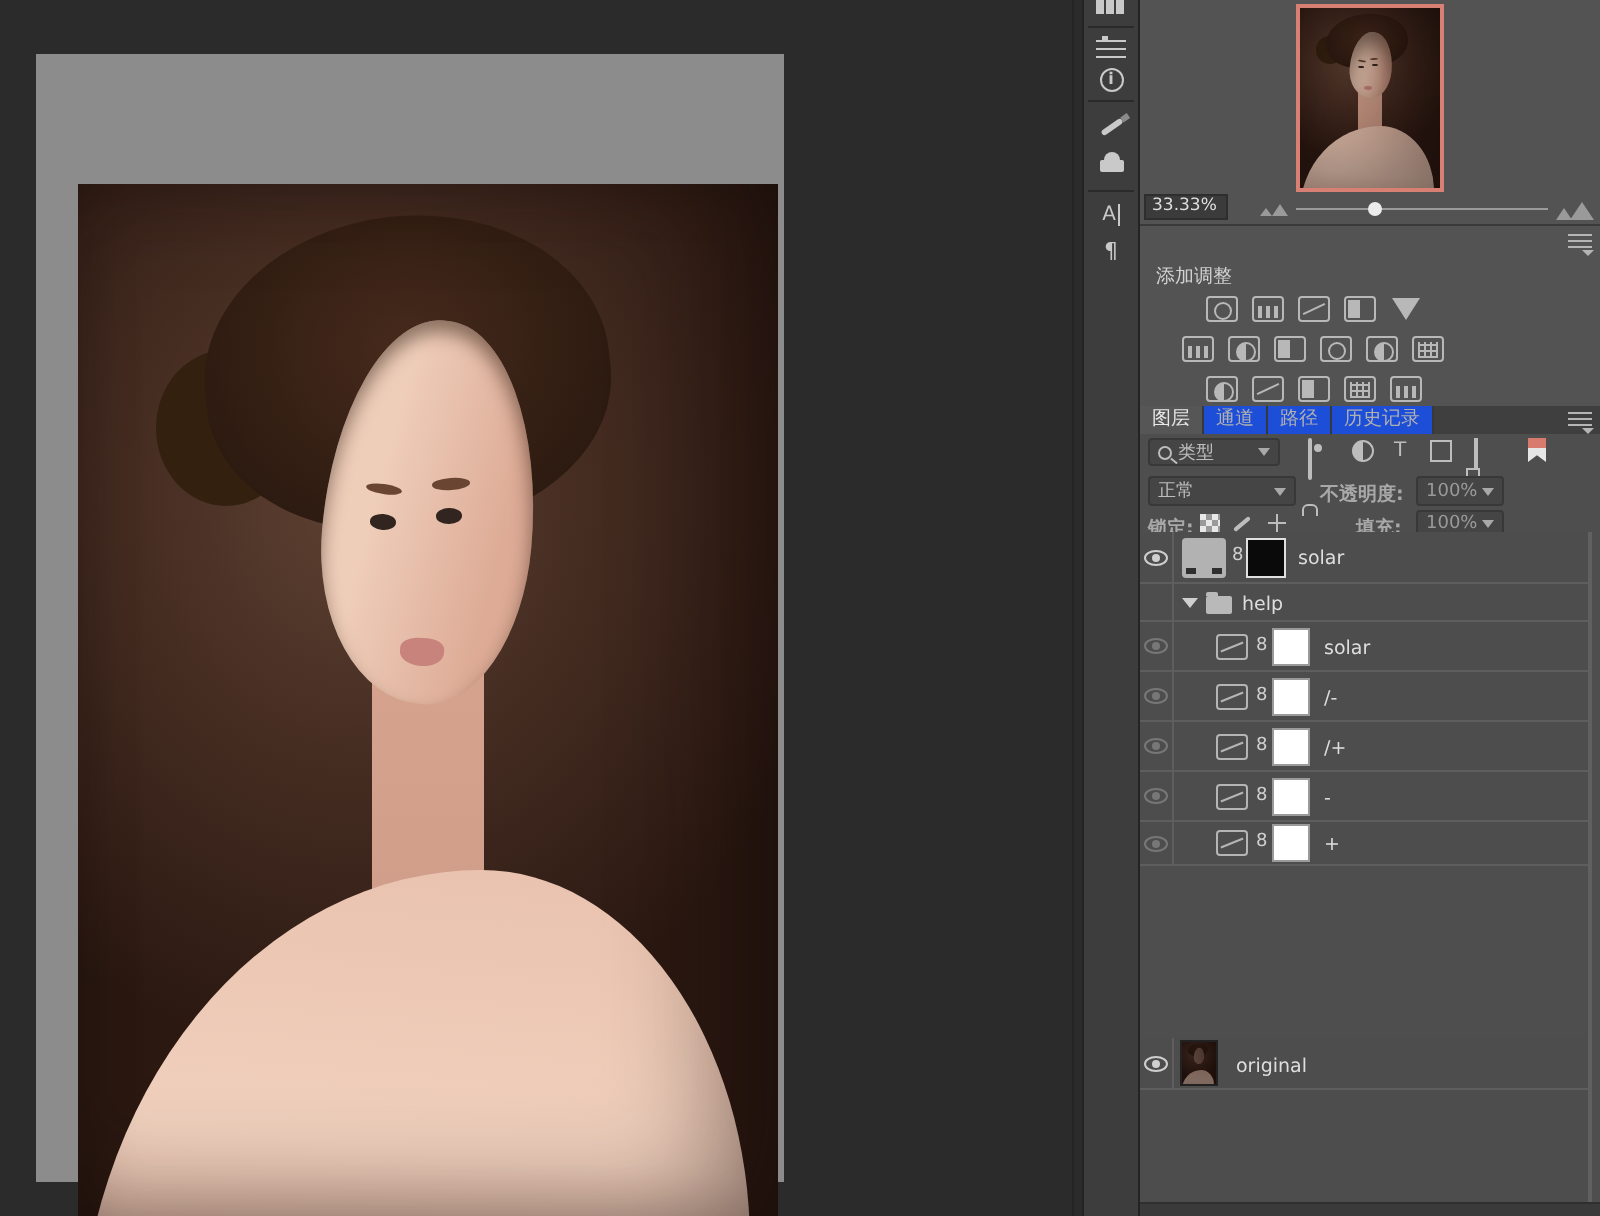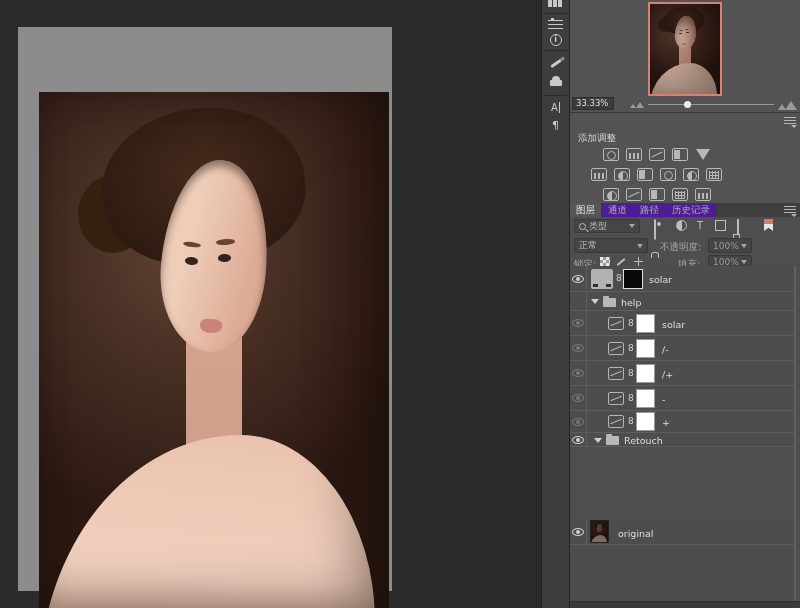--- a/index.html
+++ b/index.html
@@ -81,21 +81,21 @@
   .mtn.small2 { border-left-width:3px; border-right-width:3px; border-bottom-width:4px; }
   .mtn.big { border-left-width:6px; border-right-width:6px; border-bottom-width:9px; }
   #nav-track { position:absolute; left:78px; top:8px; width:126px; height:1px; background:#9a9a9a; }
   #nav-dot { position:absolute; left:114px; top:5px; width:7px; height:7px; border-radius:50%; background:#ececec; }
   .hdiv { position:absolute; left:0; width:230px; height:1px; background:#3a3a3a; }
 
   
   #adjustments { position:absolute; left:0; top:113px; width:230px; height:90px; background:#535353; }
   .tabbar { position:absolute; left:0; top:0; width:230px; height:14px; background:#3f3f3f; display:flex; }
   .tab { height:14px; font-size:9.5px; line-height:14px; text-align:center;
-    color:#b0b0b0; background:#4c1d95; border-right:1px solid #383838; padding:0 6px; }
+    color:#b0b0b0; background:#1d4ed8; border-right:1px solid #383838; padding:0 6px; }
   .tab.active { background:#565656; color:#e8e8e8; }
   .panel-menu { position:absolute; right:4px; top:4px; width:12px; height:7px;
     background:repeating-linear-gradient(0deg,#b5b5b5 0 1px,transparent 1px 3px); }
   .panel-menu::after { content:""; position:absolute; right:-1px; top:8px; border-left:3px solid transparent;
     border-right:3px solid transparent; border-top:3px solid #b5b5b5; }
   #adj-add-label { position:absolute; left:8px; top:19px; font-size:9.5px; color:#d2d2d2; }
   .adj { position:absolute; width:16px; height:13px; border:1px solid #b8b8b8; border-radius:2px; }
   .adj::after { content:""; position:absolute; }
   .adj.v-sun::after { left:3px; top:2px; width:7px; height:7px; border-radius:50%; border:1px solid #b8b8b8; }
   .adj.v-bars::after { left:2px; top:4px; width:10px; height:6px;
@@ -109,21 +109,21 @@
                repeating-linear-gradient(90deg,#b8b8b8 0 1px,transparent 1px 3px); }
   .adj.v-tri { border:none; width:0; height:0; border-left:7px solid transparent;
     border-right:7px solid transparent; border-top:11px solid #b8b8b8; border-radius:0; }
 
   
   #layers-panel { position:absolute; left:0; top:203px; width:230px; height:405px; background:#4e4e4e; }
   .selbox { position:absolute; background:#454545; border:1px solid #383838; border-radius:2px;
     color:#bdbdbd; font-size:9px; display:flex; align-items:center; padding:0 4px; }
   .caret { width:0; height:0; border-left:3px solid transparent; border-right:3px solid transparent;
     border-top:4px solid #a9a9a9; margin-left:auto; }
-  .flabel { position:absolute; font-size:9.5px; color:#a8a8a8; }
+  .flabel { position:absolute; font-size:9.5px; color:#a8a8a8;font-weight:bold; }
   .ic-magnify { width:7px; height:7px; border:1px solid #bdbdbd; border-radius:50%; position:relative; margin-right:3px; }
   .ic-magnify::after { content:""; position:absolute; left:5px; top:6px; width:4px; height:1px;
     background:#bdbdbd; transform:rotate(40deg); }
   .fic { position:absolute; top:17px; color:#bdbdbd; }
   .ic-img { width:13px; height:11px; border:1px solid #bdbdbd; border-radius:1px; position:relative; }
   .ic-img::after { content:""; position:absolute; left:2px; top:2px; width:4px; height:4px;
     border-radius:50%; background:#bdbdbd; }
   .ic-halfcircle { width:11px; height:11px; border:1px solid #bdbdbd; border-radius:50%;
     background:linear-gradient(90deg,#bdbdbd 50%,transparent 50%); }
   .ic-T { font-size:10px; line-height:11px; color:#bdbdbd; }
@@ -388,28 +388,20 @@
     <div class="lrow" style="top:208px;height:22px">
       <div class="eye-cell">
           <span class="eye dim"></span>
         </div>
       <span class="adjthumb" style="left:38px;top:4px"></span>
       <span class="link8" style="left:58px;top:5px">8</span>
       <span class="mask" style="left:66px;top:1px;width:19px;height:19px"></span>
       <span class="lname" style="left:92px;top:6px">+</span>
     </div>
     
-    <div class="lrow" style="top:230px;height:14px">
-      <div class="eye-cell">
-          <span class="eye"></span>
-        </div>
-      <span class="tri-down" style="left:24px;top:5px"></span>
-      <span class="folder" style="left:36px;top:3px"></span>
-      <span class="lname" style="left:54px;top:2px">Retouch</span>
-    </div>
     
     
     
     
     <div class="lrow" style="top:316px;height:26px">
       <div class="eye-cell">
           <span class="eye"></span>
         </div>
       <span class="photothumb" style="left:20px;top:1px">
         <span class="portrait" style="left:0;top:0;width:17px;height:21px">

